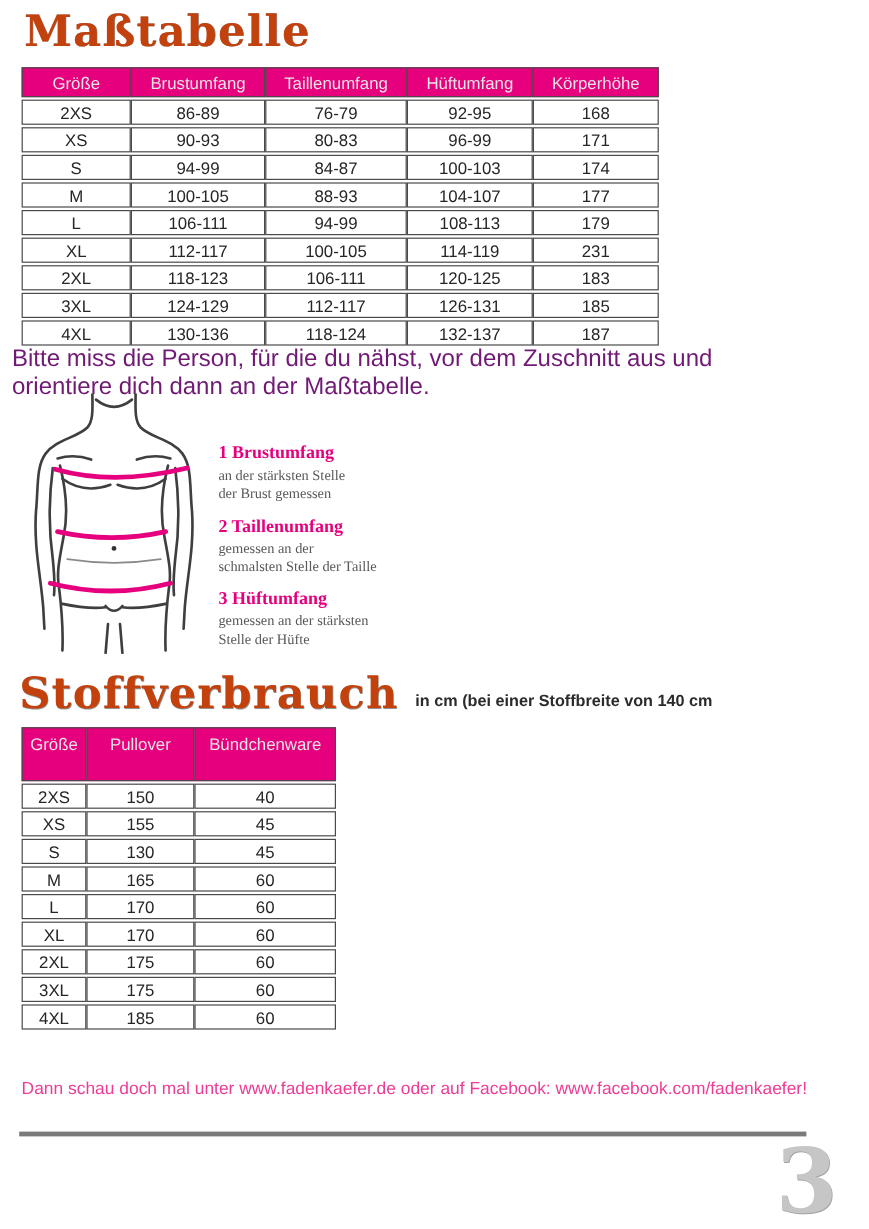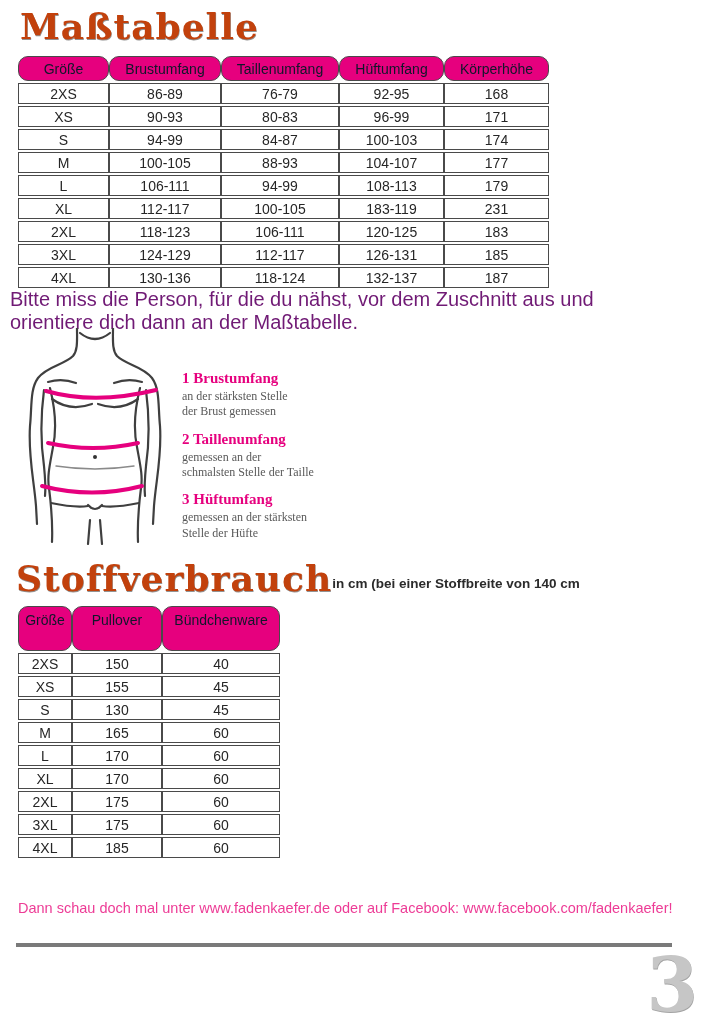--- a/index.html
+++ b/index.html
@@ -35,42 +35,41 @@
     vertical-align: middle;
     font-size: 14px;
     color: #262626;
     padding: 0 2px;
     height: 19px;
     overflow: hidden;
     white-space: nowrap;
   }
   th {
     background: #e6007e;
-    color: #0f172a;
+    color: #e5e5e5;
     font-weight: normal;
     height: 23px;
-    border-radius: 10px;
   }
   .size-table { position:absolute; top:54px; left:18px; width:531px; }
   .fabric-table { position:absolute; top:604px; left:18px; width:262px; }
   .fabric-table th { height: 38px; vertical-align: top; padding-top: 5px; }
 
   .pink-note {
     position:absolute; top:288px; left:10px; width:660px;
     font-size: 20px; color:#701a75;
   }
 
   
   .figure-wrap { position:absolute; top:328px; left:20px; width:160px; height:217px; }
   .callouts { position:absolute; top:370px; left:182px; width:220px; }
   .callout { margin-bottom: 11px; font-family: Liberation Serif, serif; }
   .callout-label { font-size:15px; font-weight:bold; color:#e6007e; margin-bottom:2px; }
   .callout-desc { font-size:12px; color:#595959; line-height:1.28; }
 
-  .title-2-row { position:absolute; top:560px; left:16px; display:flex; align-items:flex-end; }
+  .title-2-row { position:absolute; top:560px; left:16px; display:flex; align-items:flex-end; gap:14px; }
   .subtitle-2 { font-size:13.5px; font-weight:bold; color:#2b2b2b; padding-bottom:5px; white-space:nowrap; }
 
   .footer-text {
     position:absolute; top:898px; left:18px; width:680px;
     font-size:14.5px; color:#ed3c96; line-height:1.45;
   }
 
   .footer-rule {
     position:absolute; top:943px; left:16px; width:656px; height:4px;
     background:#7a7a7a;
@@ -140,21 +139,21 @@
           <td>L</td>
           <td>106-111</td>
           <td>94-99</td>
           <td>108-113</td>
           <td>179</td>
         </tr>
         <tr>
           <td>XL</td>
           <td>112-117</td>
           <td>100-105</td>
-          <td>183-119</td>
+          <td>114-119</td>
           <td>231</td>
         </tr>
         <tr>
           <td>2XL</td>
           <td>118-123</td>
           <td>106-111</td>
           <td>120-125</td>
           <td>183</td>
         </tr>
         <tr>

